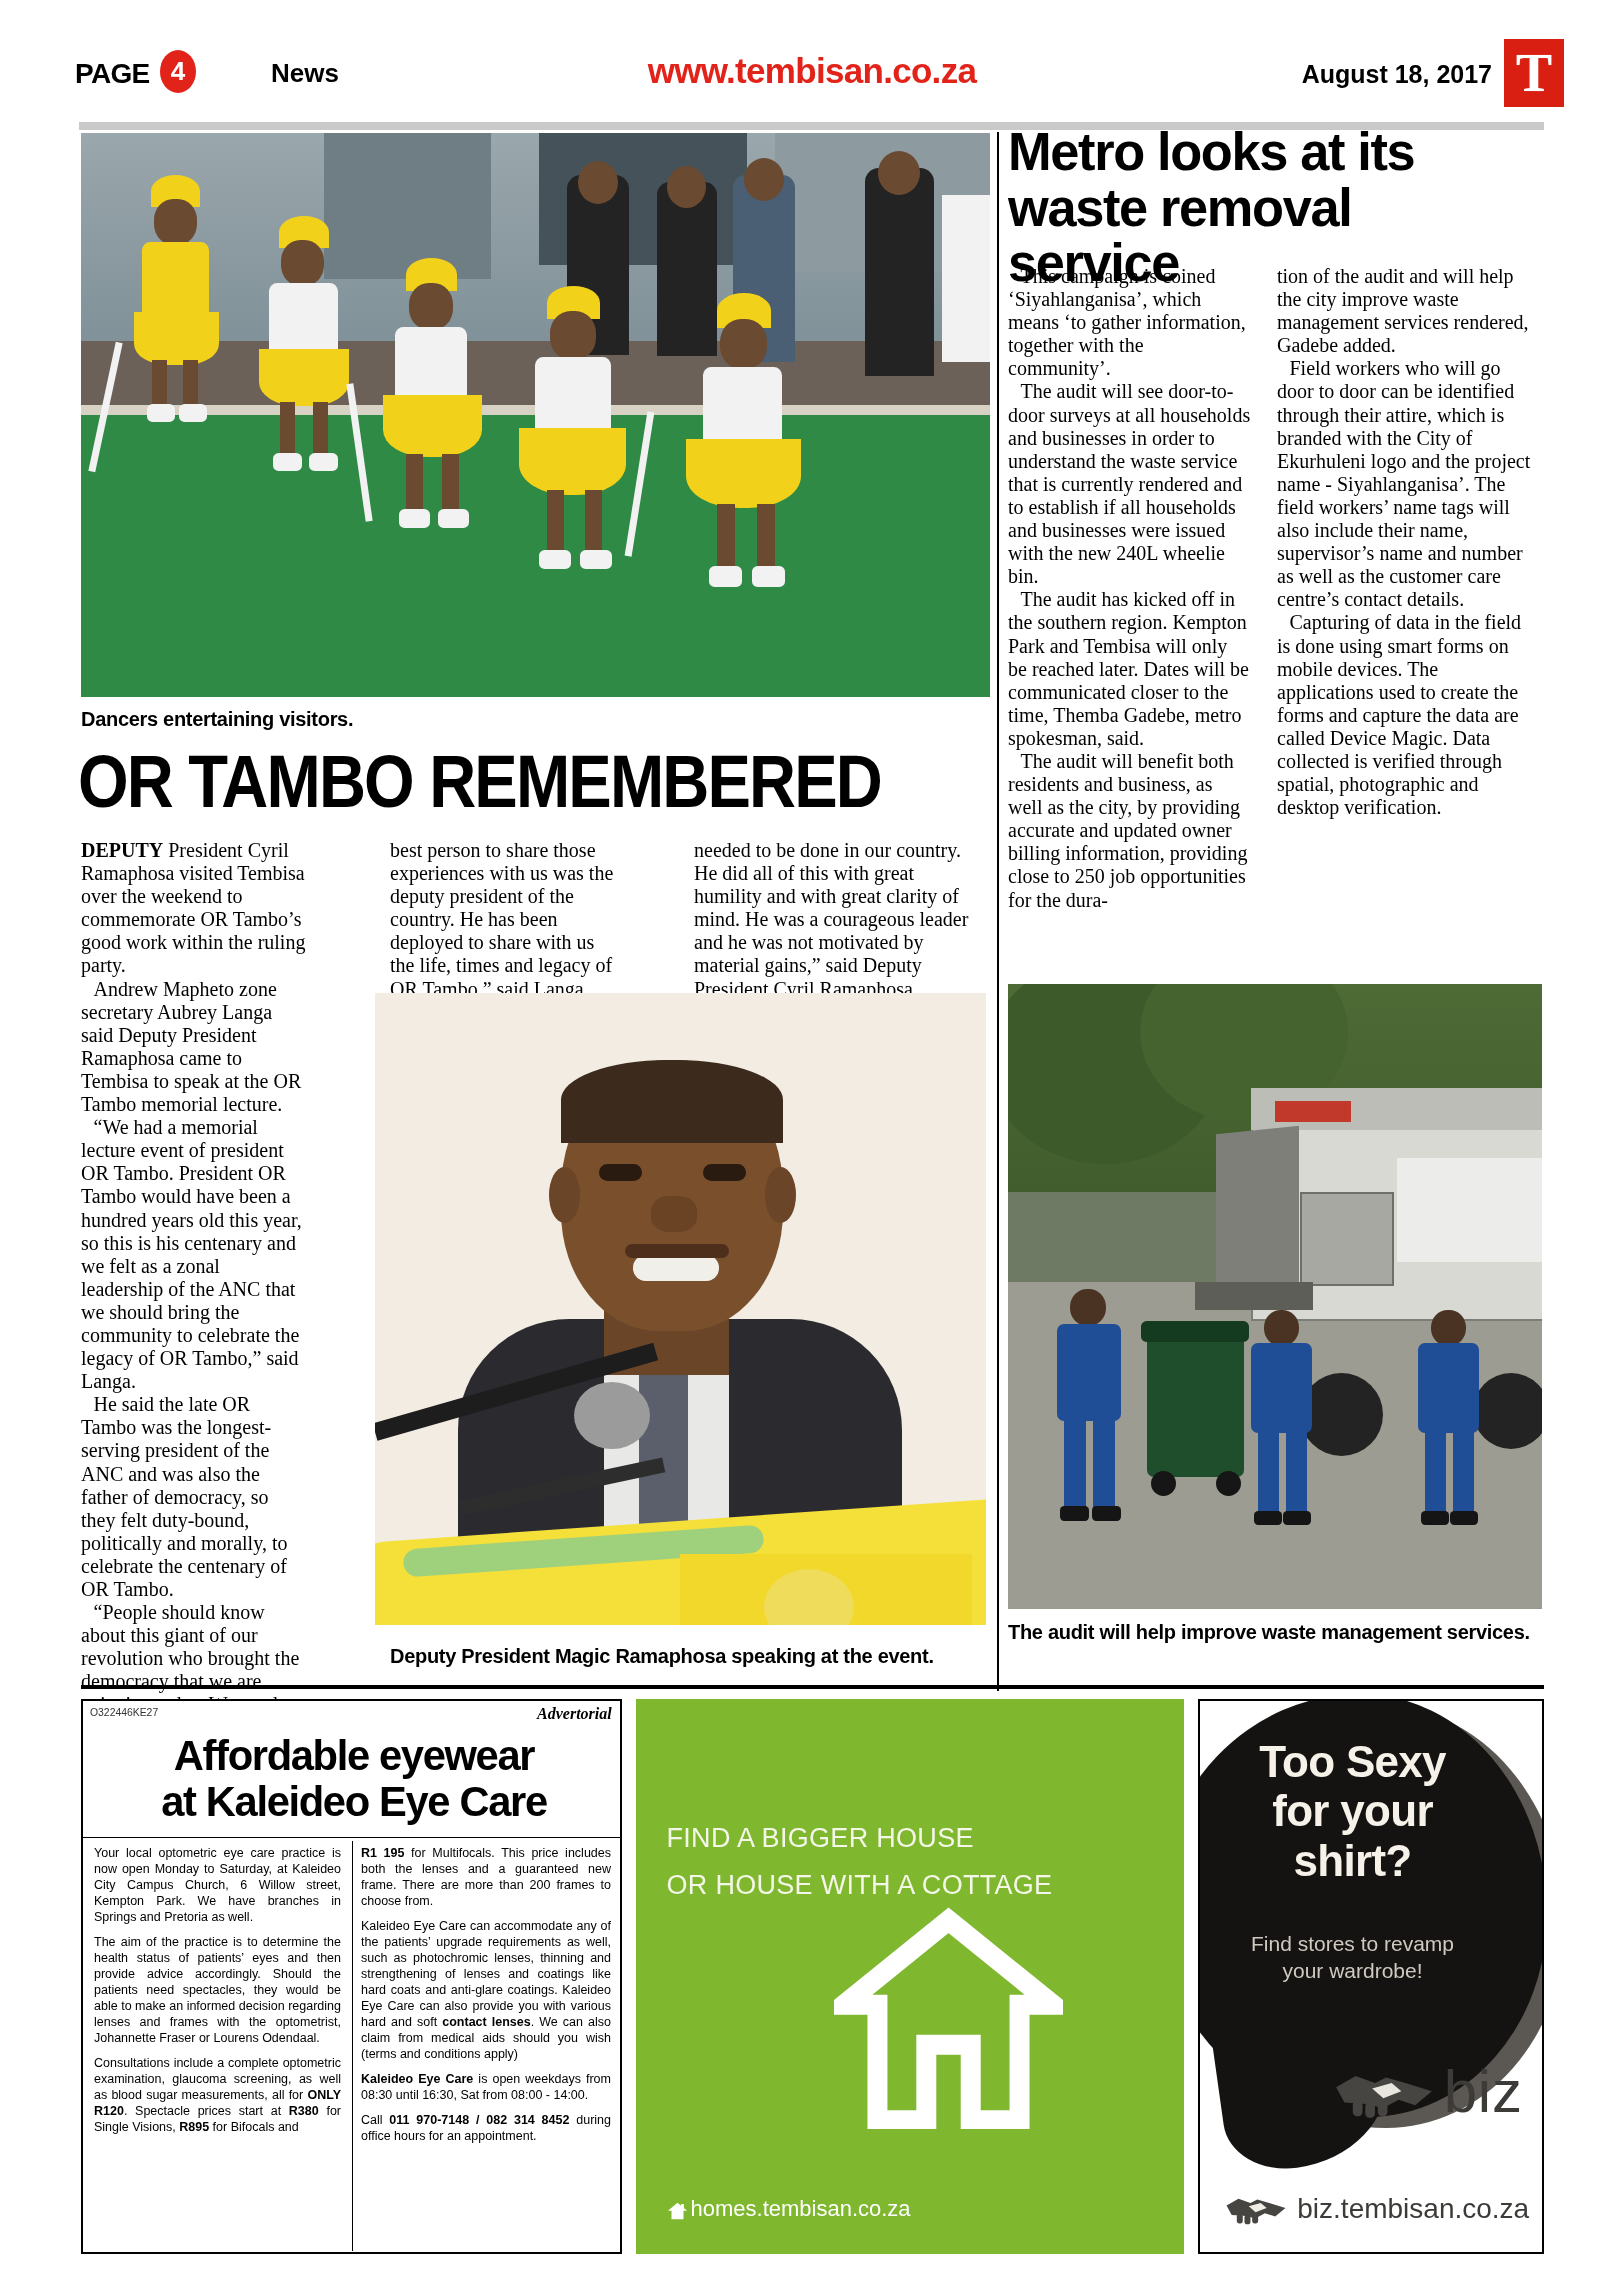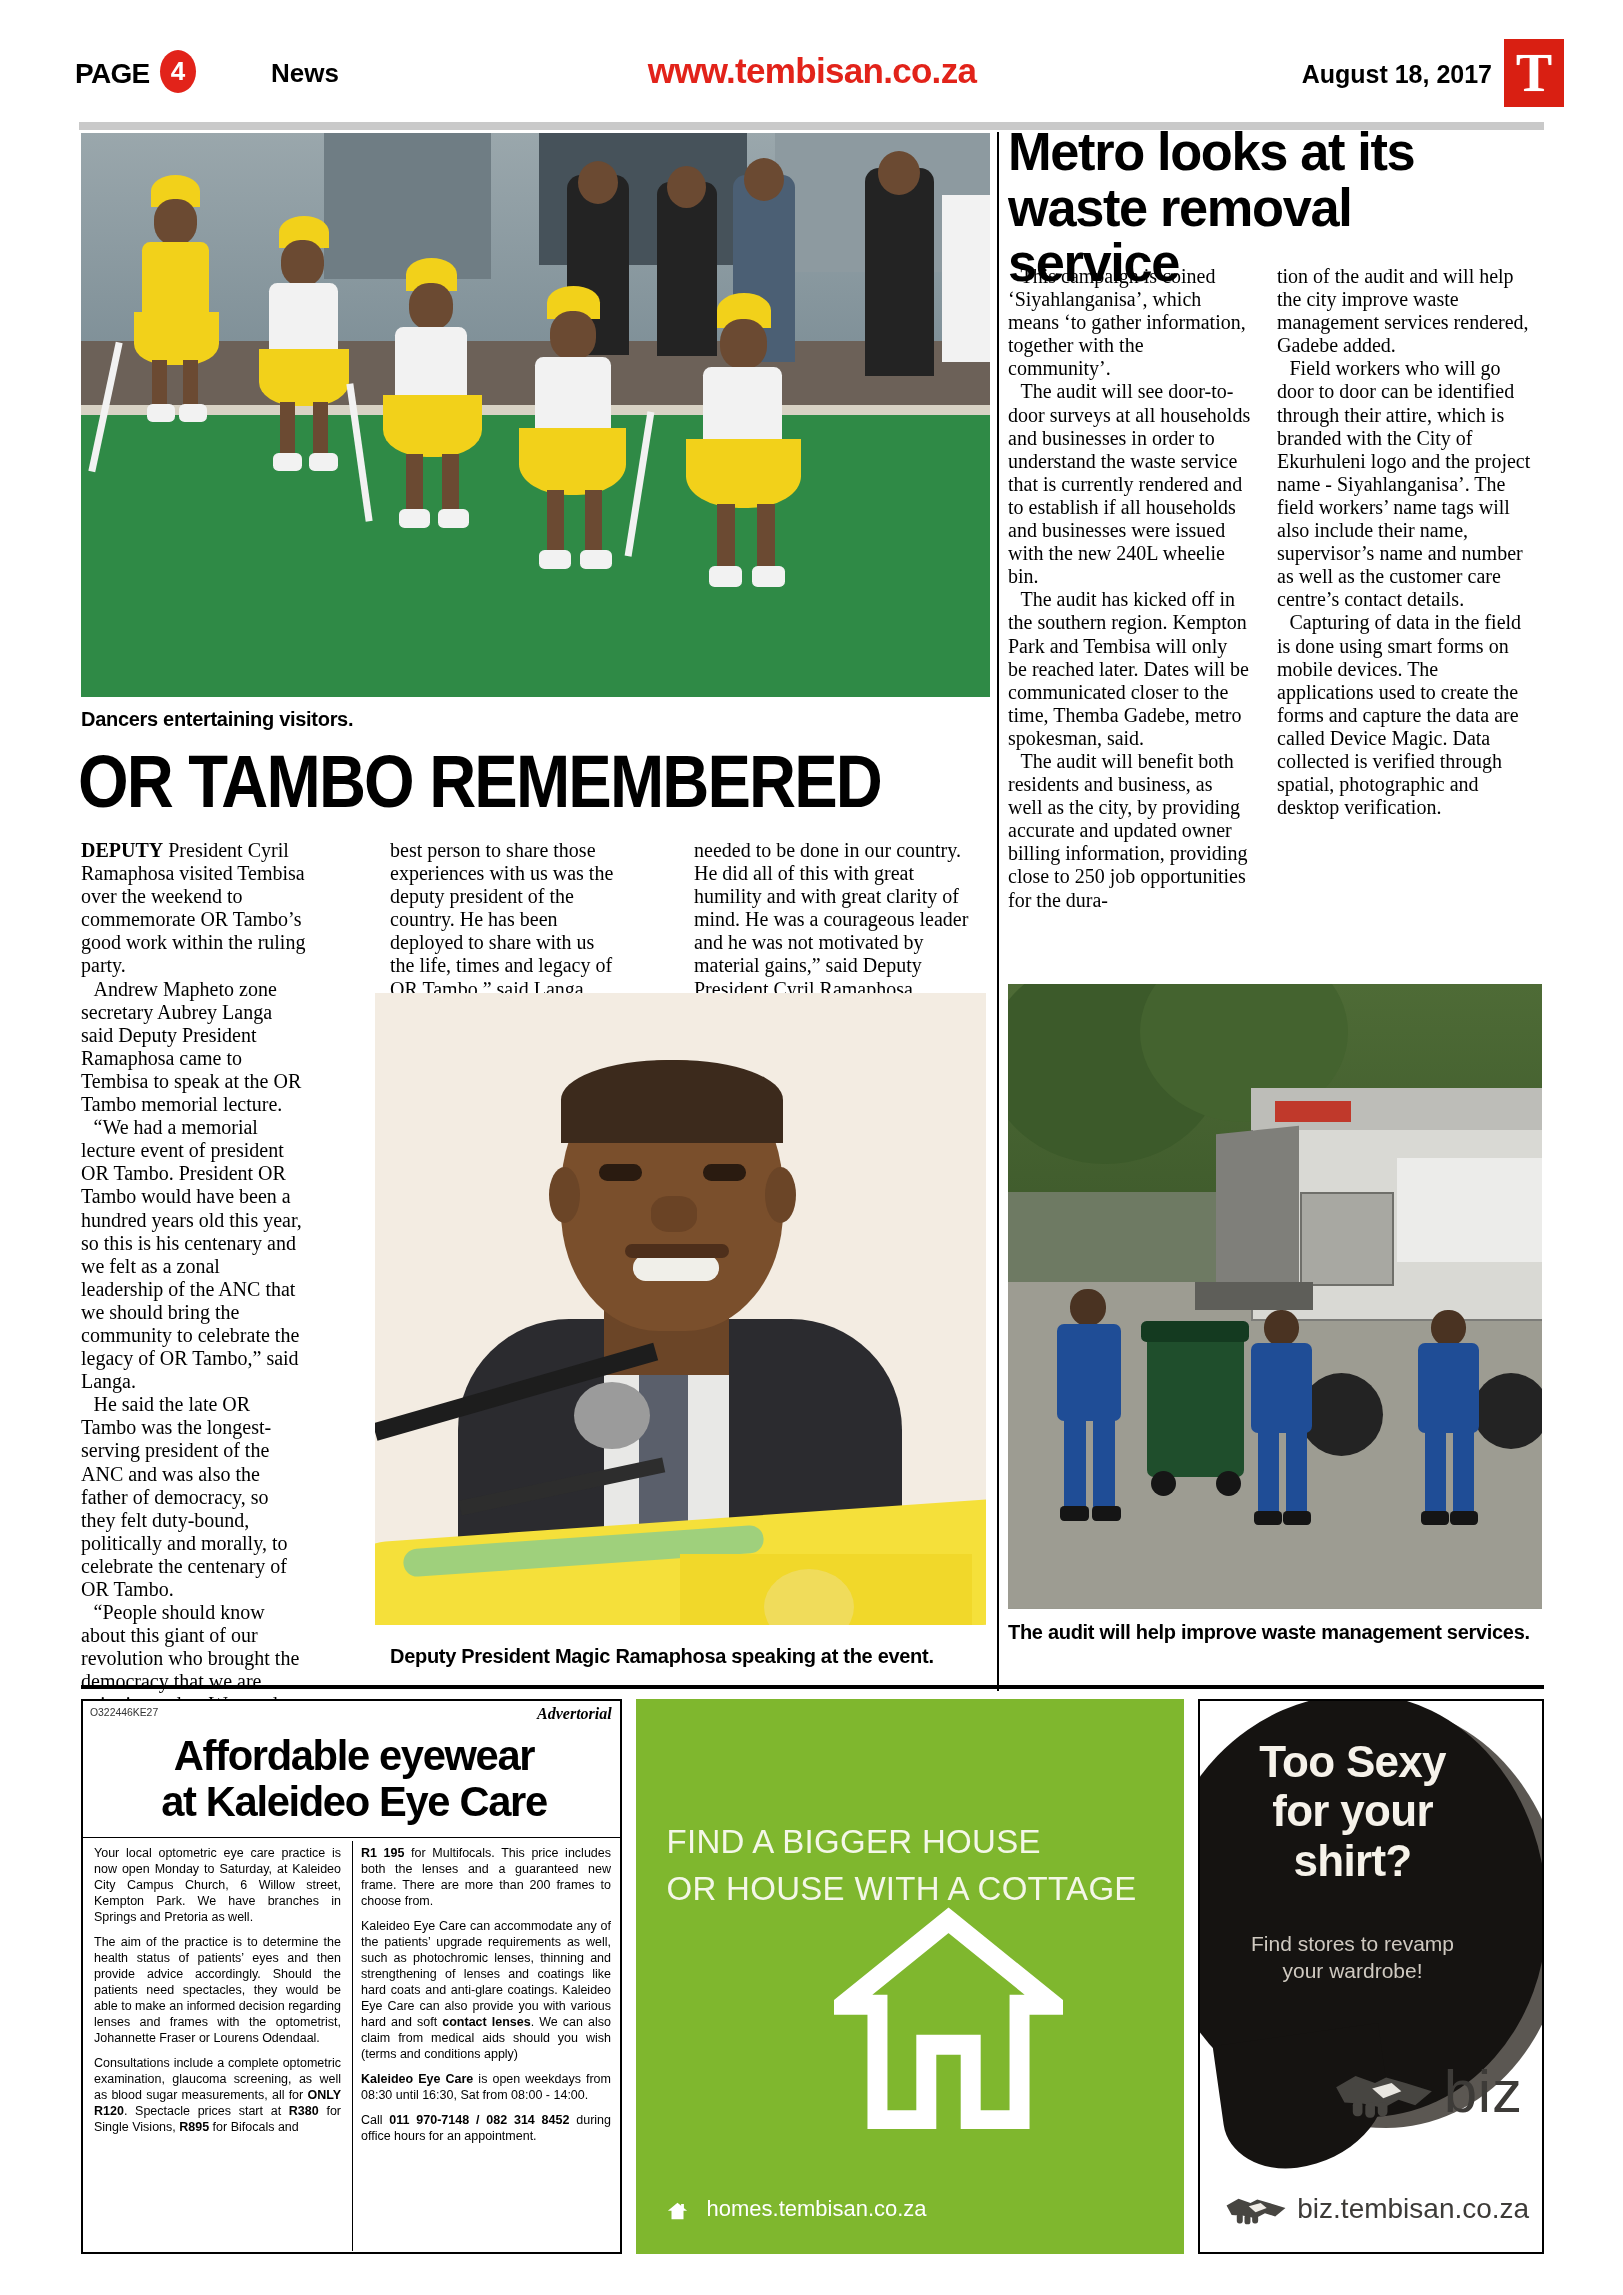--- a/index.html
+++ b/index.html
@@ -159,30 +159,30 @@
     position:absolute; left:269px; top:140px; width:1.4px; height:410px; background:#000;
   }
 
   .ad-green {
     left:636px; top:1699px; width:548px; height:555px;
     background:#7fb72e;
   }
   .ad-green-line {
     position:absolute;
     font-family:"Liberation Sans", sans-serif;
-    font-size:33px; color:#f4f7e8; letter-spacing:0.3px;
+    font-size:27px; color:#f4f7e8; letter-spacing:0.3px;
   }
   .house-icon {
     position:absolute; left:198px; top:208px; width:229px; height:222px;
   }
   .ad-green-url {
     position:absolute; left:30.5px; bottom:32px;
     font-family:"Liberation Sans", sans-serif;
     font-size:22px; color:#ffffff;
-    display:flex; align-items:center; gap:19px;
+    display:flex; align-items:center; gap:3px;
   }
   .small-house {
     width:21px; height:18px; position:relative; display:inline-block;
   }
 
   .ad-black {
     left:1198px; top:1699px; width:346px; height:555px;
     border:2.1px solid #000; background:#ffffff; overflow:hidden;
   }
   .blob {

